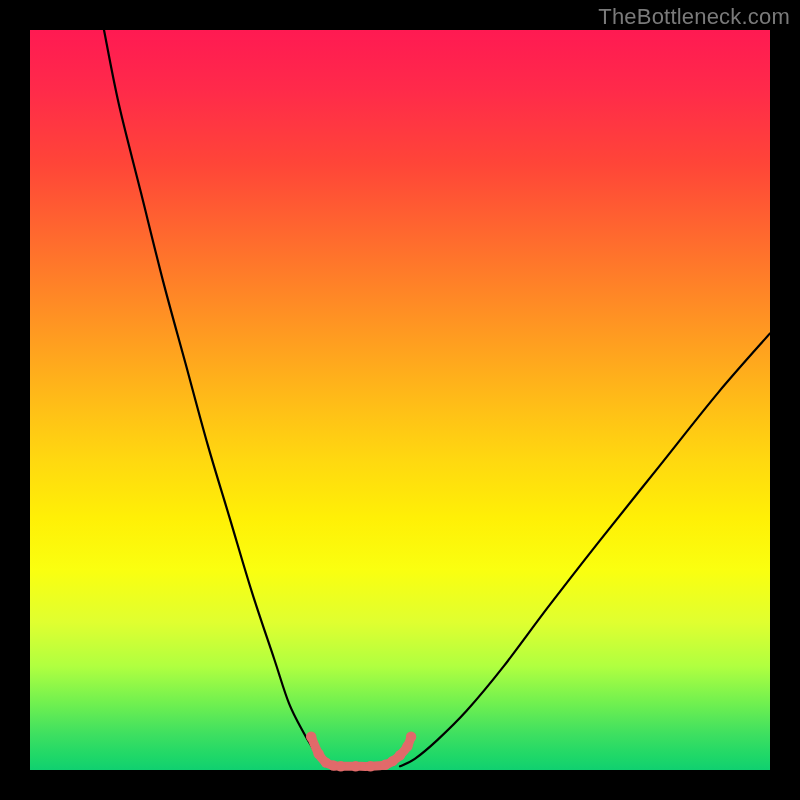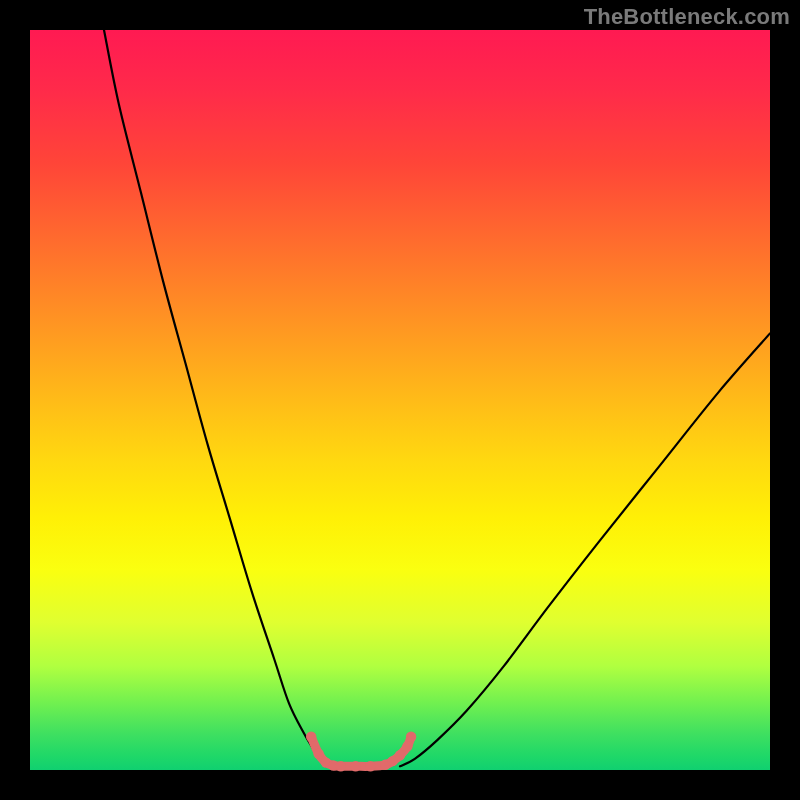--- a/index.html
+++ b/index.html
@@ -45,21 +45,20 @@
     );
   }
   .watermark {
     position: absolute;
     top: 4px;
     right: 10px;
     color: #7a7a7a;
     font-size: 22px;
     letter-spacing: 0.2px;
     user-select: none;
-    font-weight: bold;
   }
   svg.curves {
     position: absolute;
     left: 0;
     top: 0;
     width: 740px;
     height: 740px;
     overflow: visible;
   }
 </style>

